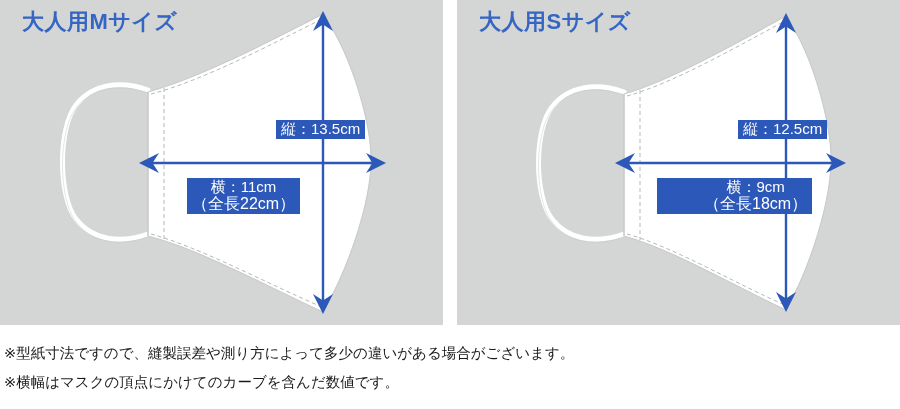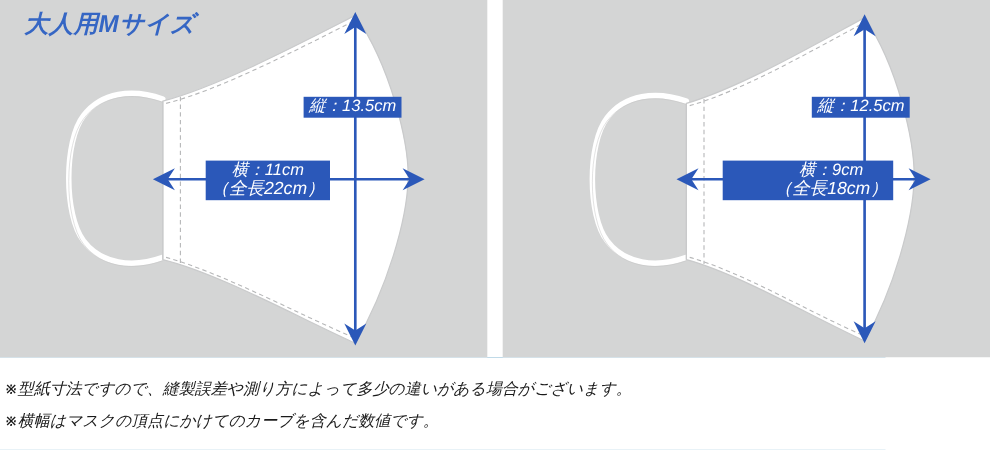--- a/index.html
+++ b/index.html
@@ -12,22 +12,21 @@
     height: 409px;
     font-family: "Liberation Sans", "DejaVu Sans", sans-serif;
     overflow: hidden;
     position: relative;
   }
 
   #page {
     position: relative;
     width: 805px;
     height: 409px;
-    background: #0369a1;
-    font-style: italic;
+    background: #e5e5e5;
   }
 
   
   .diagram-band {
     position: absolute;
     left: 0;
     top: 0;
     width: 900px;
     height: 325px;
     background: #ffffff;
@@ -66,20 +65,21 @@
   
   .dim-label {
     position: absolute;
     background: #2b58b9;
     color: #ffffff;
     padding: 1px 5px 2px 5px;
     line-height: 1.08;
     white-space: nowrap;
     text-align: center;
     font-family: "Liberation Sans", "DejaVu Sans", sans-serif;
+    margin-top: 32px;
   }
   .dim-label .main {
     display: block;
     font-size: 15px;
   }
   .dim-label .sub {
     display: block;
     font-size: 16px;
   }
   .dim-label.vert {
@@ -156,20 +156,21 @@
       <div class="dim-label vert" style="left:276px; top:88px;">縦：13.5cm</div>
 
       <div class="dim-label" style="left:187px; top:146px;">
         <span class="main">横：11cm</span>
         <span class="sub">（全長22cm）</span>
       </div>
     </div>
 
     <div class="panel right">
 
+      <div class="panel-title">大人用Sサイズ</div>
 
       <svg class="mask-svg" viewBox="0 0 443 325">
 
         <path d="M167,92 C139,82 111,86 95,107 C77,130 77,196 95,219
                  C111,240 139,244 167,234" fill="none" stroke="#ffffff" stroke-width="5" stroke-linecap="round"></path>
         <path d="M167,92 C139,82 111,86 95,107 C77,130 77,196 95,219
                  C111,240 139,244 167,234" fill="none" stroke="#c2c3c3" stroke-width="0.8" stroke-linecap="round" transform="translate(0,3)" opacity="0.55"></path>
 
         <path d="M167,94
                  C215,80 281,42 329,16

